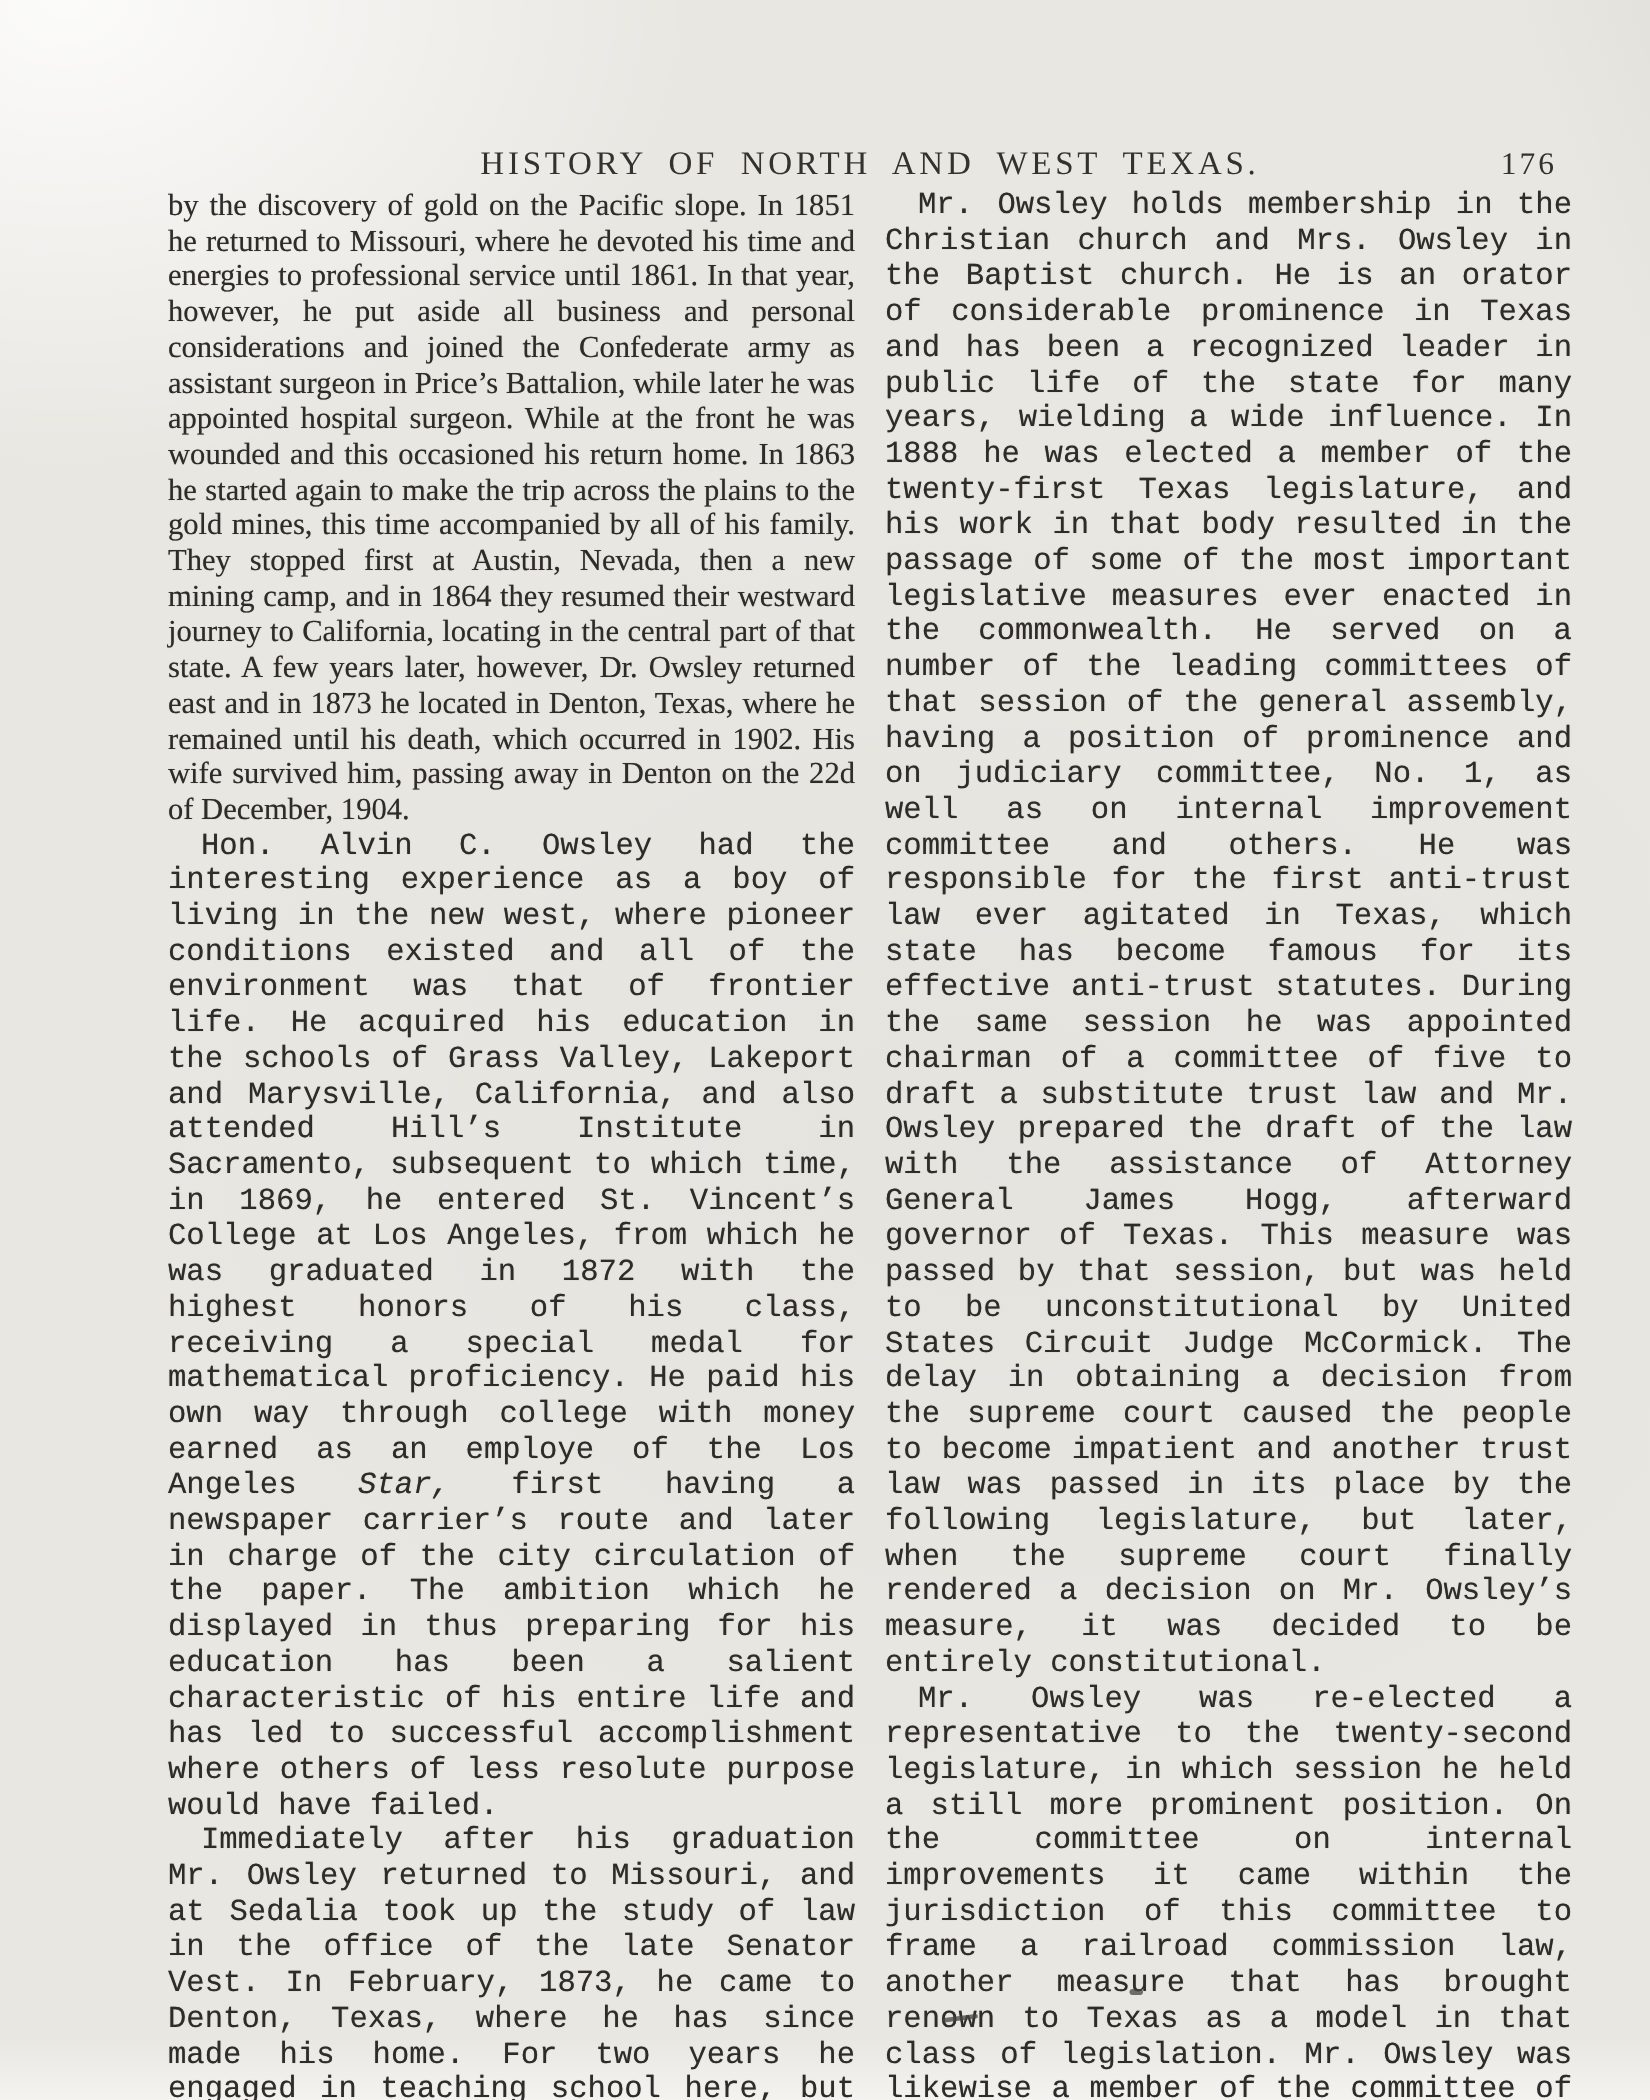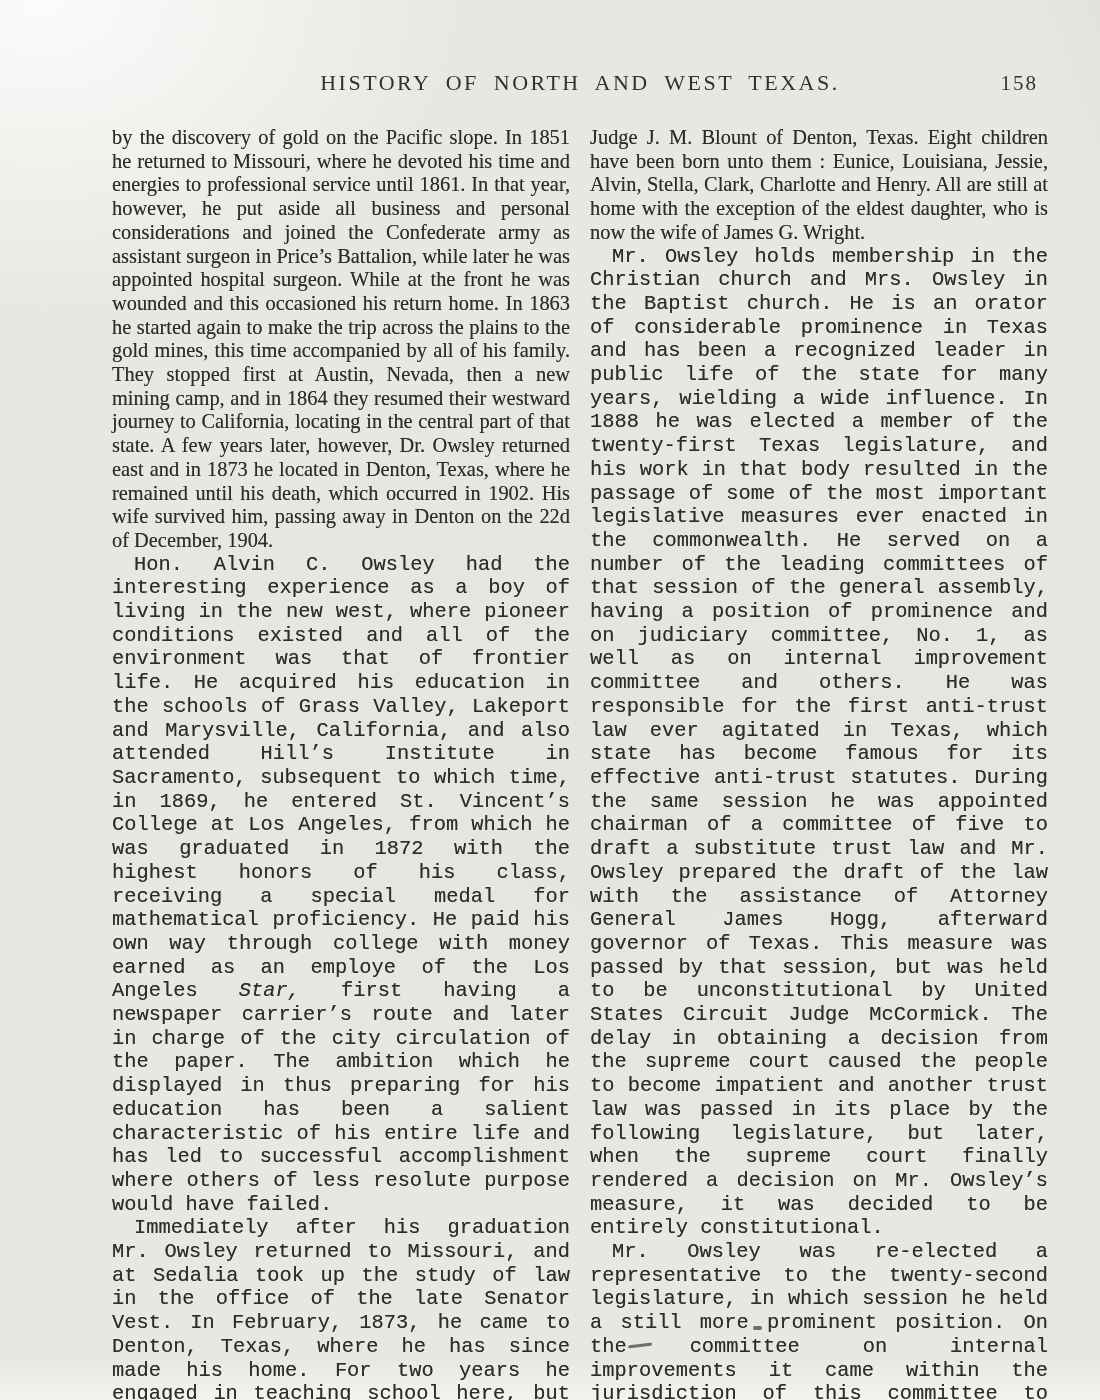--- a/index.html
+++ b/index.html
@@ -17,21 +17,21 @@
     background-color: #e9e7e2;
     background-image:
       radial-gradient(ellipse 720px 540px at 4% 0%, rgba(255,255,255,0.85), rgba(255,255,255,0) 58%),
       linear-gradient(250deg, rgba(0,0,0,0.025) 0%, rgba(0,0,0,0) 6%),
       linear-gradient(0deg, rgba(255,255,255,0.5) 0%, rgba(255,255,255,0) 3%),
       radial-gradient(ellipse 900px 700px at 60% 55%, rgba(0,0,0,0.015), rgba(0,0,0,0) 70%);
     overflow: hidden;
   }
   .header {
     position: absolute;
-    top: 70px;
+    top: 96px;
     left: 112px;
     width: 936px;
     height: 30px;
   }
   .title {
     display: block;
     text-align: center;
     font-size: 22px;
     letter-spacing: 2.5px;
     word-spacing: 7px;
@@ -89,30 +89,29 @@
     width: 9px;
     height: 4px;
   }
 </style>
 </head>
 <body>
 
 <div class="page">
   <div class="header">
     <span class="title">HISTORY OF NORTH AND WEST TEXAS.</span>
-    <span class="page-number">158</span>
+    <span class="page-number">176</span>
   </div>
   <div class="columns">
     <div class="column">
         <p>by the discovery of gold on the Pacific slope. In 1851 he returned to Missouri, where he devoted his time and energies to professional service until 1861. In that year, however, he put aside all business and personal considerations and joined the Confederate army as assistant surgeon in Price’s Battalion, while later he was appointed hospital surgeon. While at the front he was wounded and this occasioned his return home. In 1863 he started again to make the trip across the plains to the gold mines, this time accompanied by all of his family. They stopped first at Austin, Nevada, then a new mining camp, and in 1864 they resumed their westward journey to California, locating in the central part of that state. A few years later, however, Dr. Owsley returned east and in 1873 he located in Denton, Texas, where he remained until his death, which occurred in 1902. His wife survived him, passing away in Denton on the 22d of December, 1904.</p>
         <p class="indent">Hon. Alvin C. Owsley had the interesting experience as a boy of living in the new west, where pioneer conditions existed and all of the environment was that of frontier life. He acquired his education in the schools of Grass Valley, Lakeport and Marysville, California, and also attended Hill’s Institute in Sacramento, subsequent to which time, in 1869, he entered St. Vincent’s College at Los Angeles, from which he was graduated in 1872 with the highest honors of his class, receiving a special medal for mathematical proficiency. He paid his own way through college with money earned as an employe of the Los Angeles <i>Star,</i> first having a newspaper carrier’s route and later in charge of the city circulation of the paper. The ambition which he displayed in thus preparing for his education has been a salient characteristic of his entire life and has led to successful accomplishment where others of less resolute purpose would have failed.</p>
         <p class="indent">Immediately after his graduation Mr. Owsley returned to Missouri, and at Sedalia took up the study of law in the office of the late Senator Vest. In February, 1873, he came to Denton, Texas, where he has since made his home. For two years he engaged in teaching school here, but devoted all of his leisure hours to the study of law, and in 1875 he was admitted to practice. He has always been an energetic, progressive and resourceful lawyer, presenting his cause with clearness and force, while in his arguments his deductions follow with logical sequence. His practice, which is now extensive and important, connects him with all the courts and he has a large and valuable library.</p>
         <p class="indent">On the 8th of March 1880, Mr. Owsley was married to Miss Sallie M. Blount, a daughter of</p>
       </div>
     <div class="column">
-        <p>Judge J. M. Blount of Denton, Texas. Eight children have been born unto them : Eunice, Louisiana, Jessie, Alvin, Stella, Clark, Charlotte and Henry. All are still at home with the exception of the eldest daughter, who is now the wife of James G. Wright.</p>
         <p class="indent">Mr. Owsley holds membership in the Christian church and Mrs. Owsley in the Baptist church. He is an orator of considerable prominence in Texas and has been a recognized leader in public life of the state for many years, wielding a wide influence. In 1888 he was elected a member of the twenty-first Texas legislature, and his work in that body resulted in the passage of some of the most important legislative measures ever enacted in the commonwealth. He served on a number of the leading committees of that session of the general assembly, having a position of prominence and on judiciary committee, No. 1, as well as on internal improvement committee and others. He was responsible for the first anti-trust law ever agitated in Texas, which state has become famous for its effective anti-trust statutes. During the same session he was appointed chairman of a committee of five to draft a substitute trust law and Mr. Owsley prepared the draft of the law with the assistance of Attorney General James Hogg, afterward governor of Texas. This measure was passed by that session, but was held to be unconstitutional by United States Circuit Judge McCormick. The delay in obtaining a decision from the supreme court caused the people to become impatient and another trust law was passed in its place by the following legislature, but later, when the supreme court finally rendered a decision on Mr. Owsley’s measure, it was decided to be entirely constitutional.</p>
         <p class="indent">Mr. Owsley was re-elected a representative to the twenty-second legislature, in which session he held a still more prominent position. On the committee on internal improvements it came within the jurisdiction of this committee to frame a railroad commission law, another measure that has brought renown to Texas as a model in that class of legislation. Mr. Owsley was likewise a member of the committee of five which drafted the bill for a railroad commission, which became a law, and was the leader in the fight for this measure, especially for the “long and short haul clause,” of which he was the advocate. Again in the twenty-second legislature he had a prominent position on the judiciary committee No. 1, and was chairman of the committee on penitentiaries and instrumental in passing the reformatory law for youthful offenders. As a member of the internal improvement committee he was one of the framers of the separate coach law, one of the</p>
       </div>
   </div>
   <div class="ink-mark dash"></div>
   <div class="ink-mark tick"></div>
 </div>
 
 </body></html>

